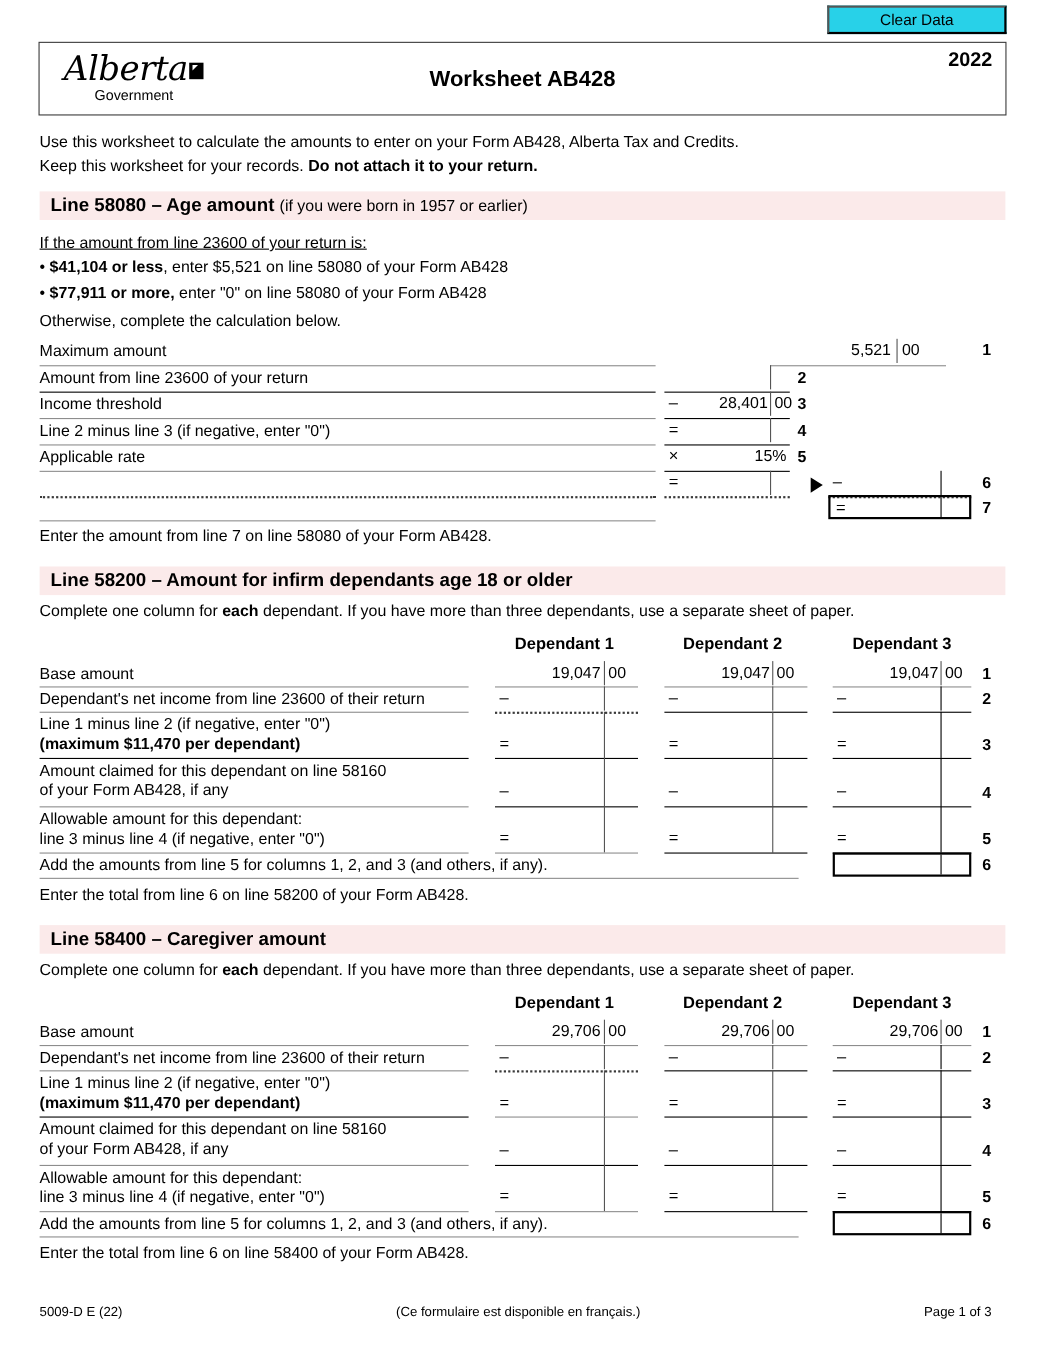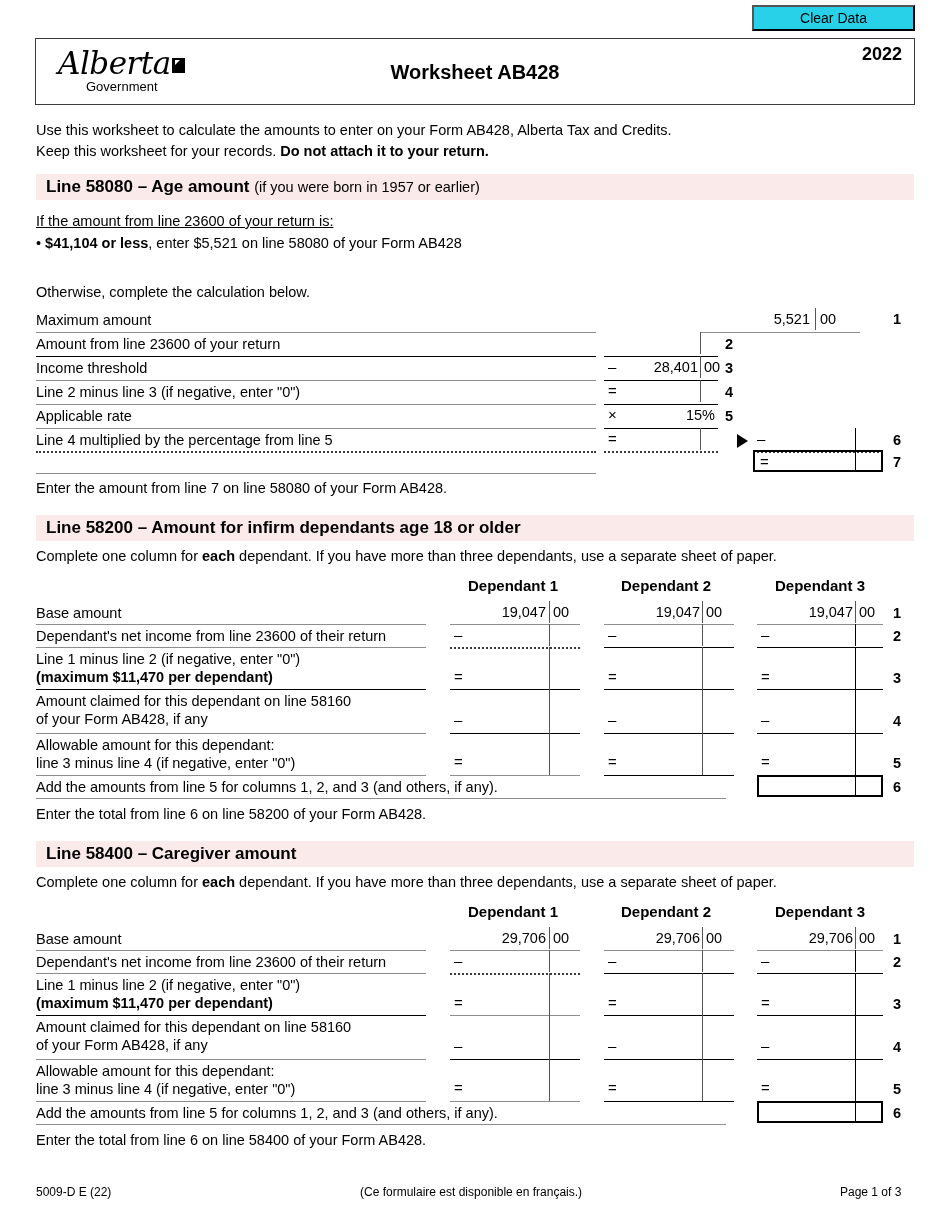--- a/index.html
+++ b/index.html
@@ -168,20 +168,23 @@
 
   <div class="sec-head" style="top:174px;">
     <span class="t"><span>Line 58080 – Age amount </span><span class="sub">(if you were born in 1957 or earlier)</span></span>
   </div>
 
   <div class="txt" style="left:36px; top:212px;text-decoration:underline;">If the amount from line 23600 of your return is:</div>
 
   <div class="bullet" style="left:36px; top:235px;">
     <span>•&nbsp;</span><b>$41,104 or less</b><span>, enter $5,521 on line 58080 of your Form AB428</span>
   </div>
+  <div class="bullet" style="left:36px; top:259px;">
+    <span>•&nbsp;</span><b>$77,911 or more,</b><span> enter "0" on line 58080 of your Form AB428</span>
+  </div>
   <div class="txt" style="left:36px; top:283px;">Otherwise, complete the calculation below.</div>
 
   <div class="lbl" style="left:36px; top:311px;">Maximum amount</div>
   <div class="amt" style="left:700px; width:110px; top:311px;">5,521</div>
   <div class="vdiv" style="left:815px; top:308px; height:22px;"></div>
   <div class="cents" style="left:820px; top:311px;">00</div>
   <div class="lineno" style="left:893px; top:311px;">1</div>
   <div class="rule thin" style="left:36px; top:332px; width:560px;"></div>
   <div class="rule thin" style="left:700px; top:332px; width:160px;"></div>
 
@@ -207,21 +210,20 @@
   <div class="rule thin" style="left:36px; top:404px; width:560px;"></div>
   <div class="rule" style="left:604px; top:404px; width:114px;"></div>
 
   <div class="lbl" style="left:36px; top:407px;">Applicable rate</div>
   <div class="op" style="left:608px; top:406px;">×</div>
   <div class="amt" style="left:620px; width:95px; top:407px;">15%</div>
   <div class="lineno" style="left:725px; top:408px;">5</div>
   <div class="rule thin" style="left:36px; top:428px; width:560px;"></div>
   <div class="rule" style="left:604px; top:428px; width:114px;"></div>
 
-  <div class="lbl" style="left:36px; top:431px;">Line 4 multiplied by the percentage from line 5</div>
   <div class="op" style="left:608px; top:430px;">=</div>
   <div class="vdiv" style="left:700px; top:428px; height:22px;"></div>
   <div class="tri" style="left:737px; top:434px;"></div>
   <div class="op" style="left:757px; top:430px;">–</div>
   <div class="vdiv dk" style="left:855px; top:428px; height:22px;"></div>
   <div class="lineno" style="left:893px; top:432px;">6</div>
   <div class="rule dot" style="left:36px; top:451px; width:560px;"></div>
   <div class="rule dot" style="left:604px; top:451px; width:114px;"></div>
   <div class="rule dot" style="left:753px; top:451px; width:130px;"></div>
 

